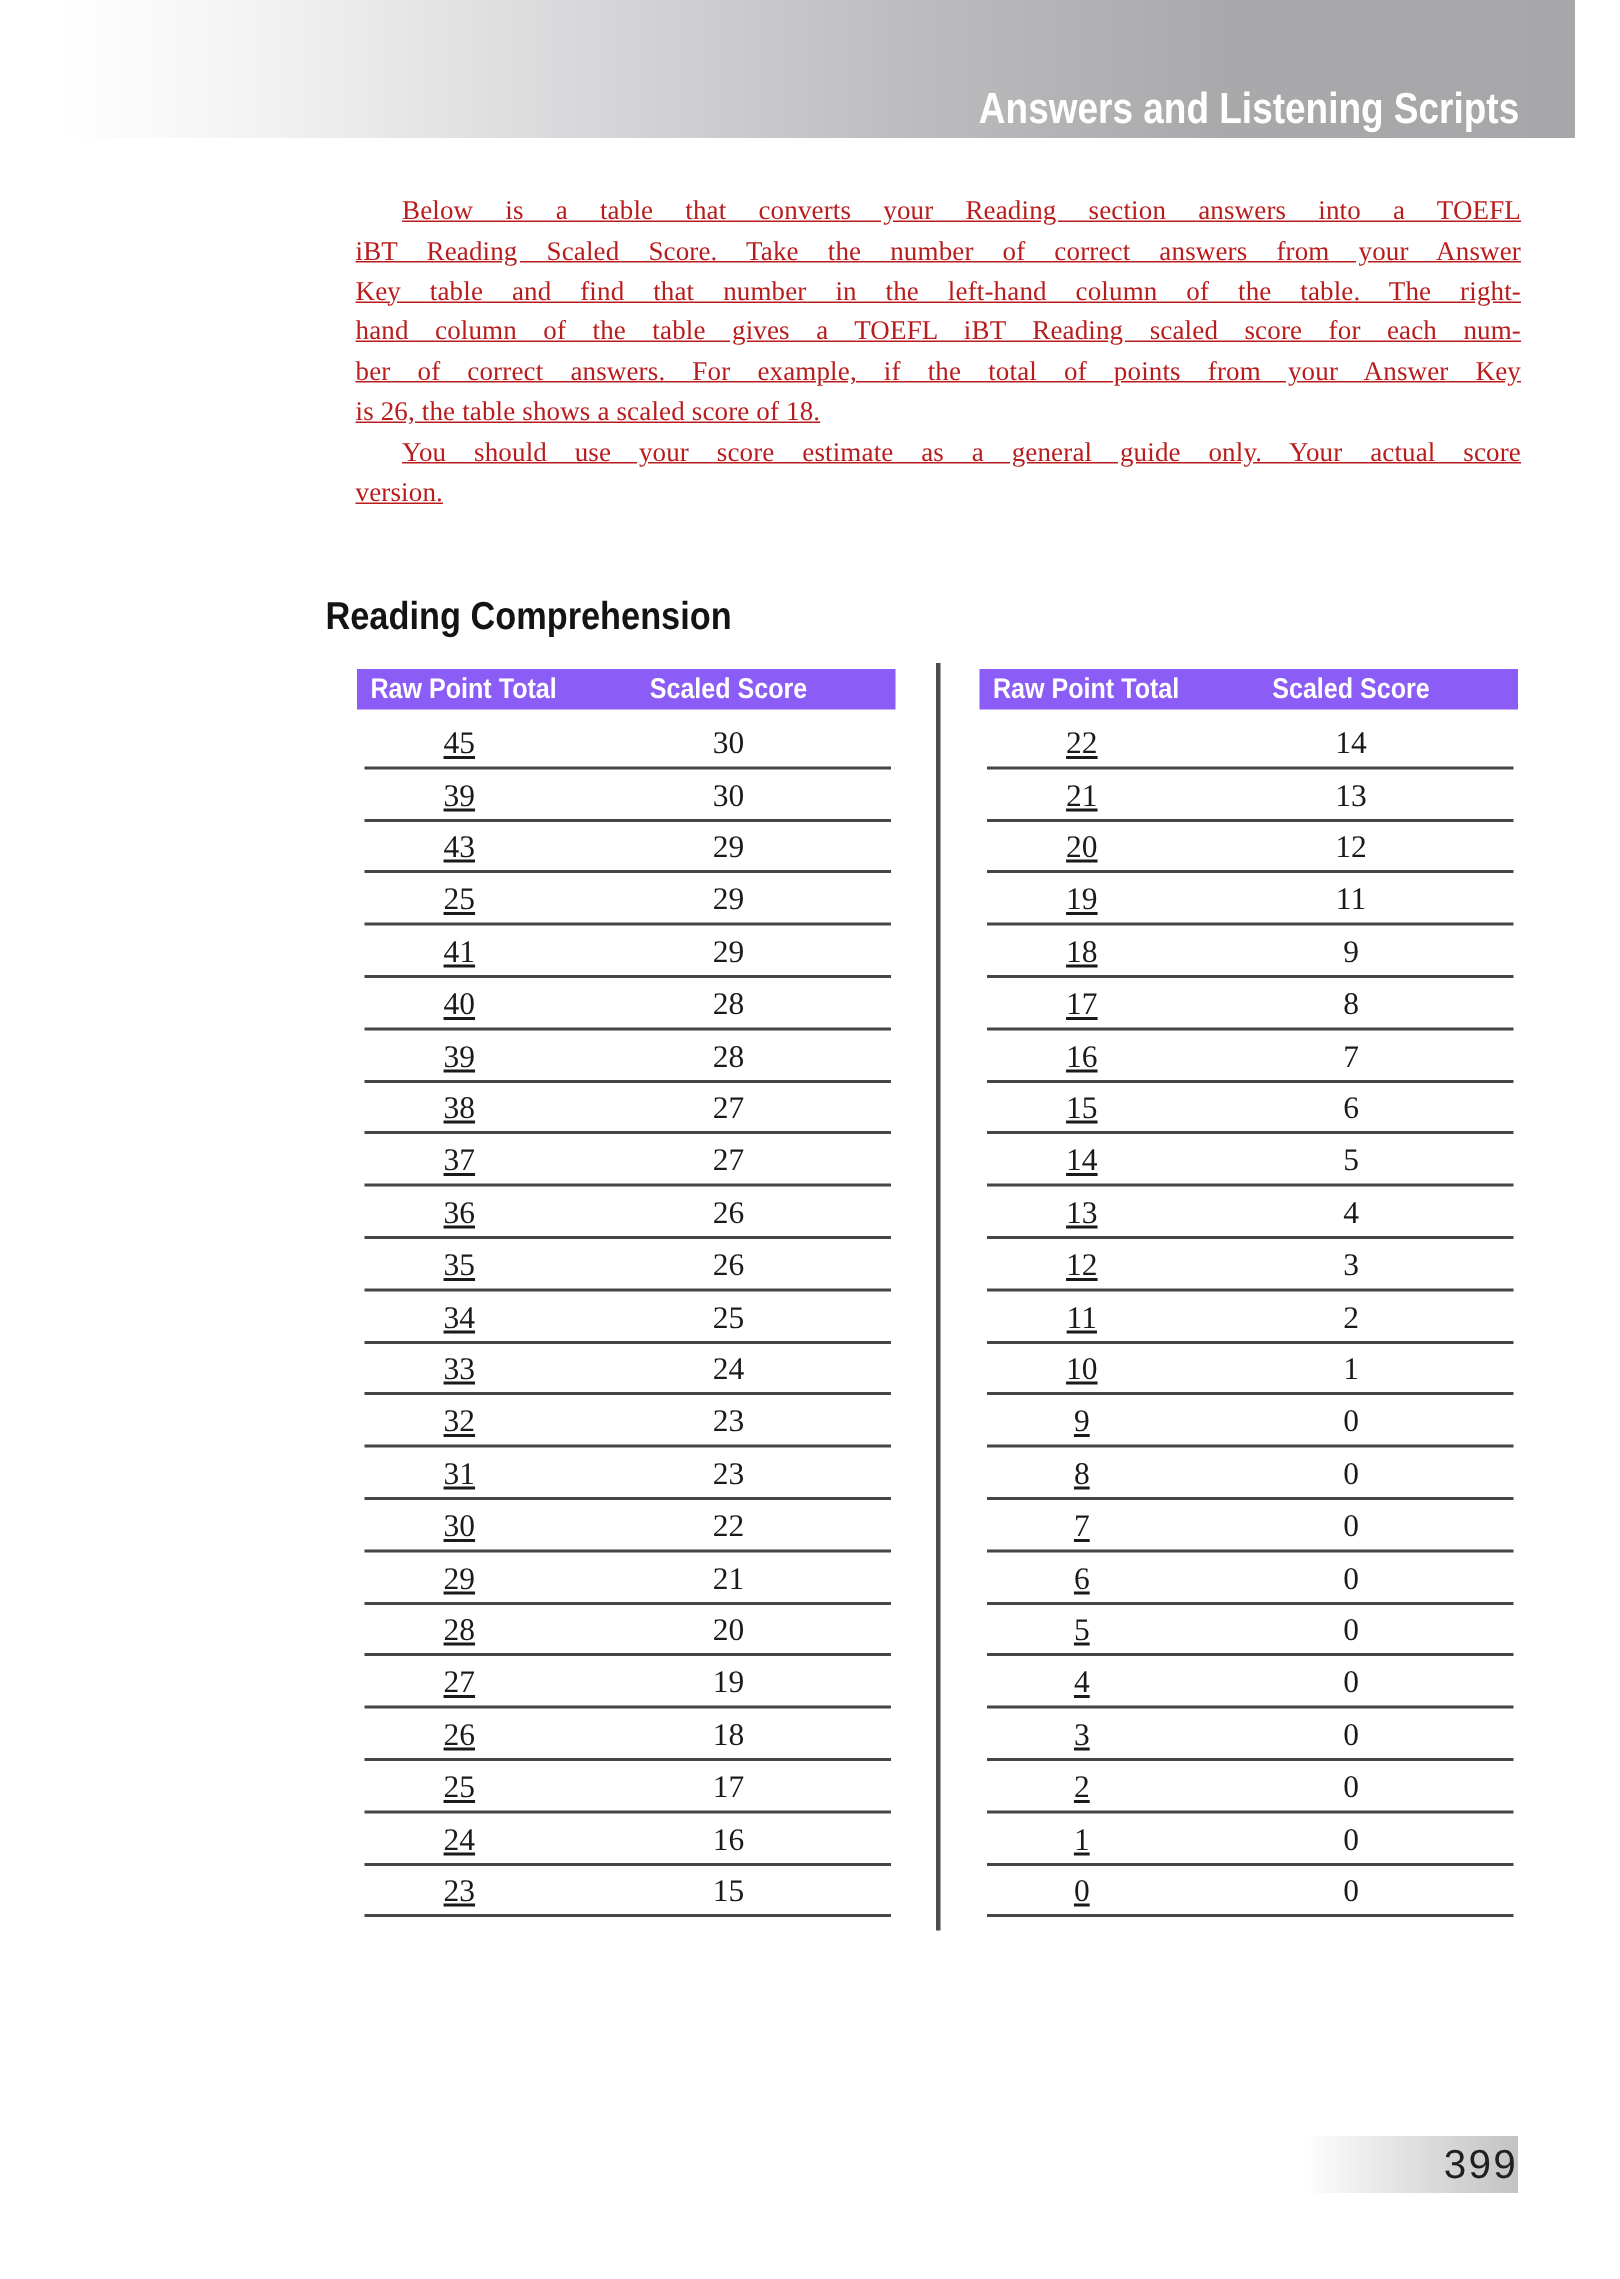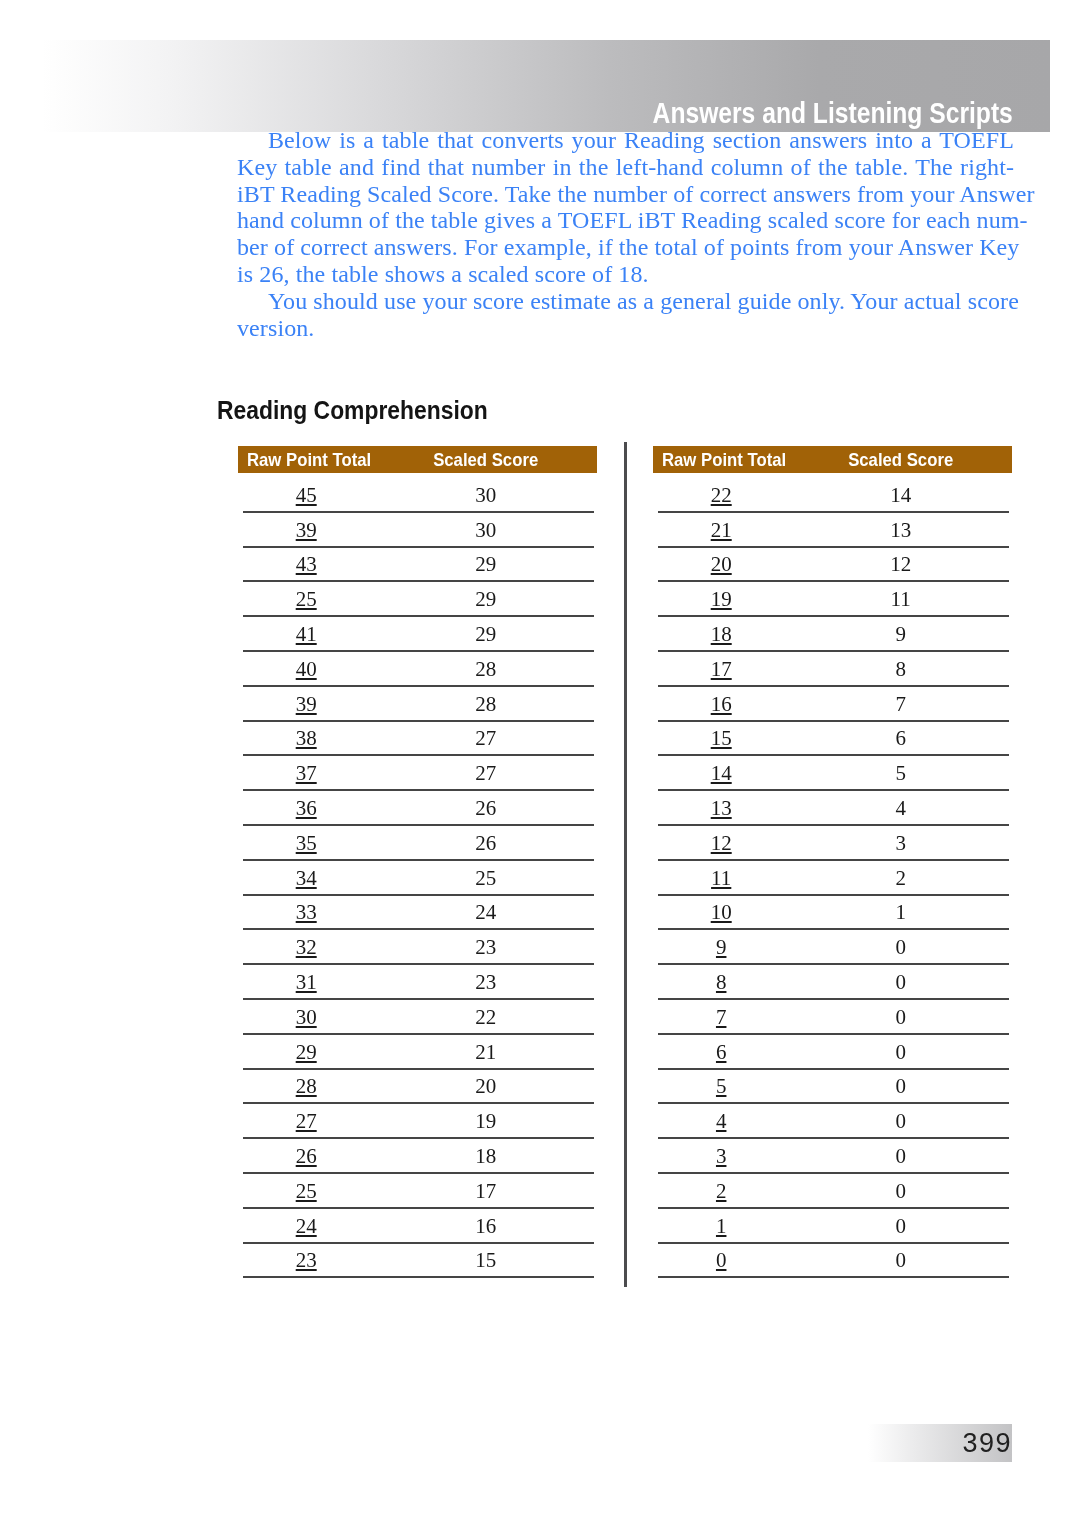--- a/index.html
+++ b/index.html
@@ -9,57 +9,57 @@
     background:#ffffff;
     font-family:"Liberation Serif", serif;
     overflow:hidden;
   }
 
   
   #running-head {
     position:absolute; left:0; top:0;
     width:1050px; height:92px;
     background:linear-gradient(90deg,#ffffff 4%,#f3f3f4 16%,#d9d9db 36%,#bcbcbe 58%,#a9a9ab 78%,#a7a7a9 100%);
-    margin-top:40px;
   }
   #running-head .title {
     position:absolute; right:37px; bottom:2px;
     color:#ffffff;
     font-family:"Liberation Sans", sans-serif;
     font-weight:bold; font-size:29px; letter-spacing:0px;
     transform:scaleX(0.85); transform-origin:right bottom;
     white-space:nowrap;
   }
 
   
   #intro {
     position:absolute; left:237px; top:127px; width:777px;
-    font-size:24px; line-height:26.8px; color:#3b82f6;
+    font-size:18px; line-height:26.8px; color:#b91c1c;
     letter-spacing:0.1px;
+    text-decoration:underline;
   }
   .bline { text-align:justify; text-align-last:justify; white-space:nowrap; }
   .bline.lastline { text-align:left; text-align-last:left; }
   .bline.indent { text-indent:31px; }
 
   
   #section-heading {
     position:absolute; left:217px; top:395px;
     font-family:"Liberation Sans", sans-serif;
     font-weight:bold; font-size:26px; color:#141414;
     transform:scaleX(0.88); transform-origin:left top;
     white-space:nowrap;
   }
 
   
   .score-table { position:absolute; top:446px; width:359px; }
   #table-left  { left:238px; }
   #table-right { left:653px; }
 
   .thead {
-    height:27px; background:#a16207; color:#ffffff;
+    height:27px; background:#8b5cf6; color:#ffffff;
     display:flex; align-items:center;
     font-family:"Liberation Sans", sans-serif;
     font-weight:bold; font-size:19px;
   }
   .thead .h1 { width:38%; padding-left:9px; box-sizing:border-box; }
   .thead .h1 span { display:inline-block; transform:scaleX(0.88); transform-origin:left center; white-space:nowrap; }
   .thead .h2 { width:62%; text-align:center; }
   .thead .h2 span { display:inline-block; transform:scaleX(0.88); transform-origin:center center; white-space:nowrap; }
 
   .tbody { padding-top:5px; }
@@ -96,22 +96,22 @@
 
 <div id="page">
 
   <div id="running-head">
     <div class="title">Answers and Listening Scripts</div>
   </div>
 
   <div id="intro">
     <div>
       <div class="bline indent">Below is a table that converts your Reading section answers into a TOEFL</div>
+      <div class="bline">iBT Reading Scaled Score. Take the number of correct answers from your Answer</div>
       <div class="bline">Key table and find that number in the left-hand column of the table. The right-</div>
-      <div class="bline">iBT Reading Scaled Score. Take the number of correct answers from your Answer</div>
       <div class="bline">hand column of the table gives a TOEFL iBT Reading scaled score for each num-</div>
       <div class="bline">ber of correct answers. For example, if the total of points from your Answer Key</div>
       <div class="bline lastline">is 26, the table shows a scaled score of 18.</div>
     </div>
     <div>
       <div class="bline indent">You should use your score estimate as a general guide only. Your actual score</div>
       <div class="bline lastline">version.</div>
     </div>
   </div>
 

